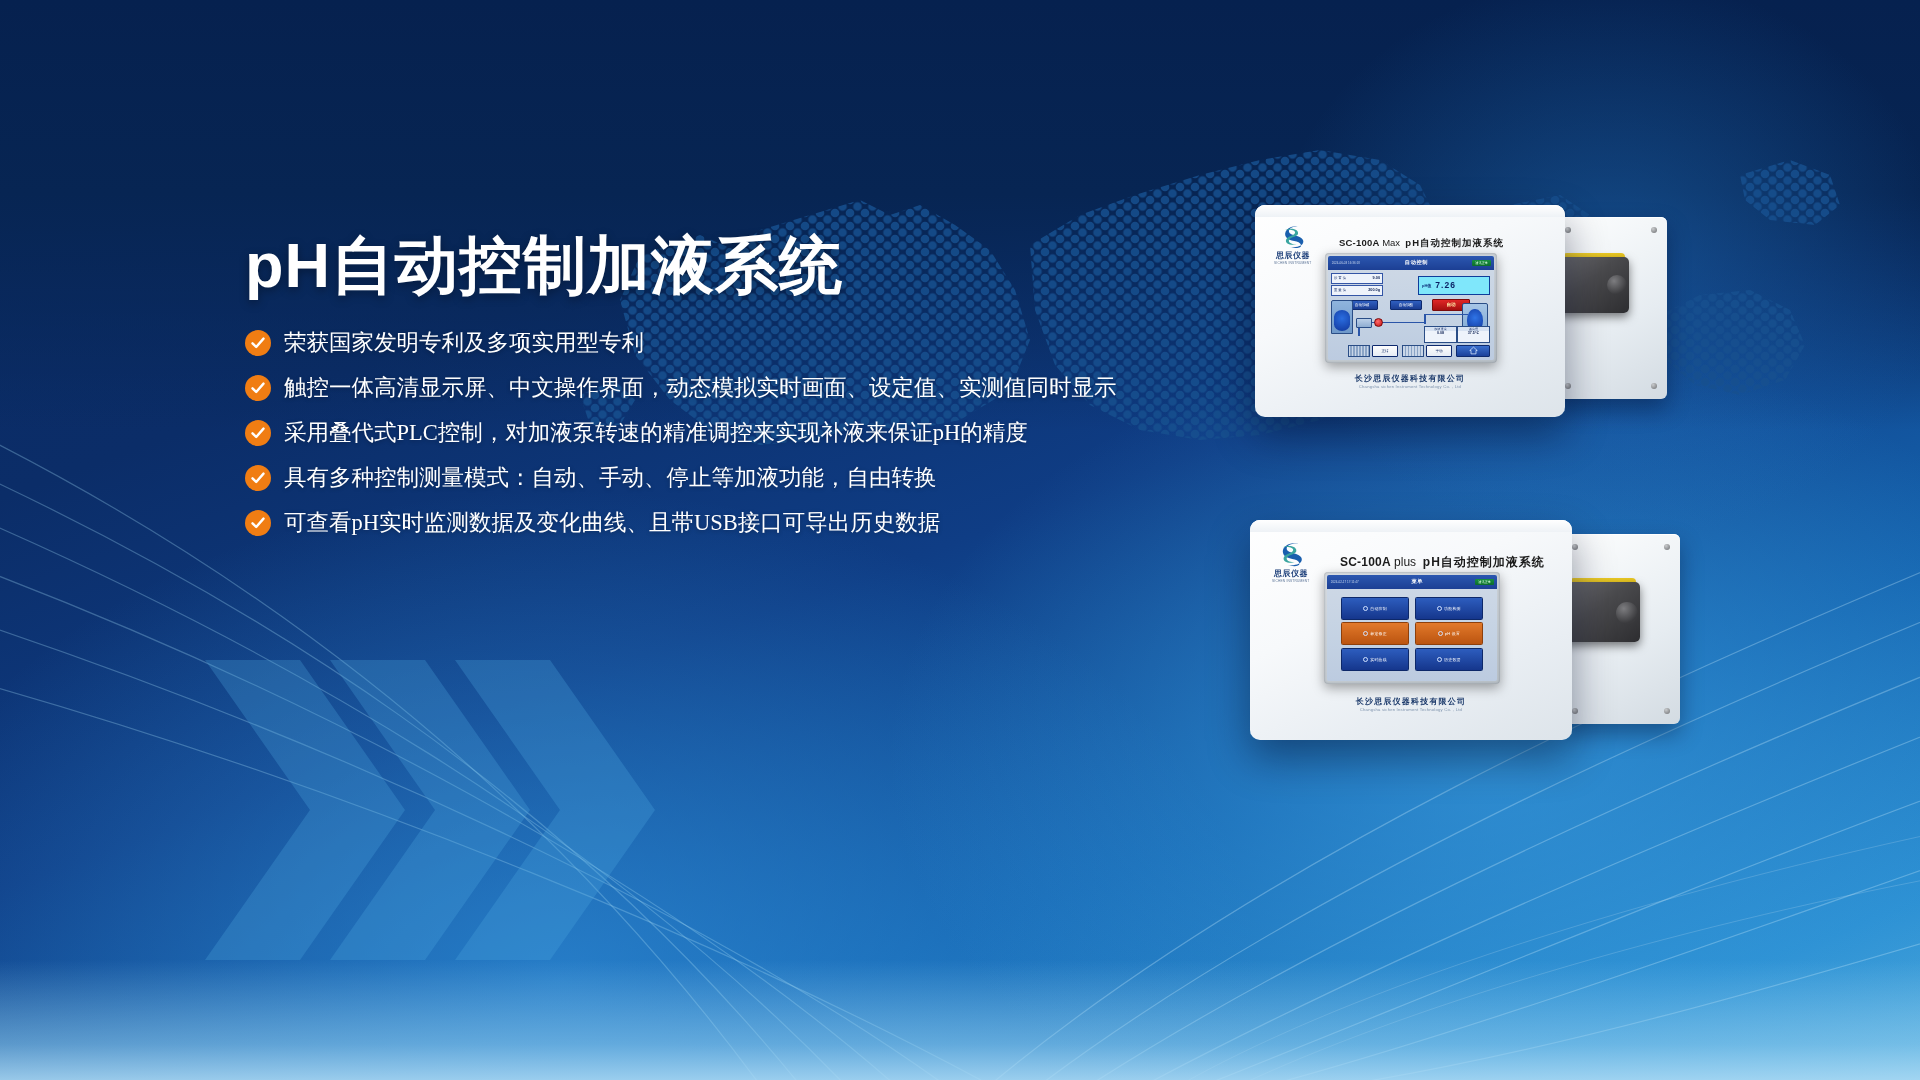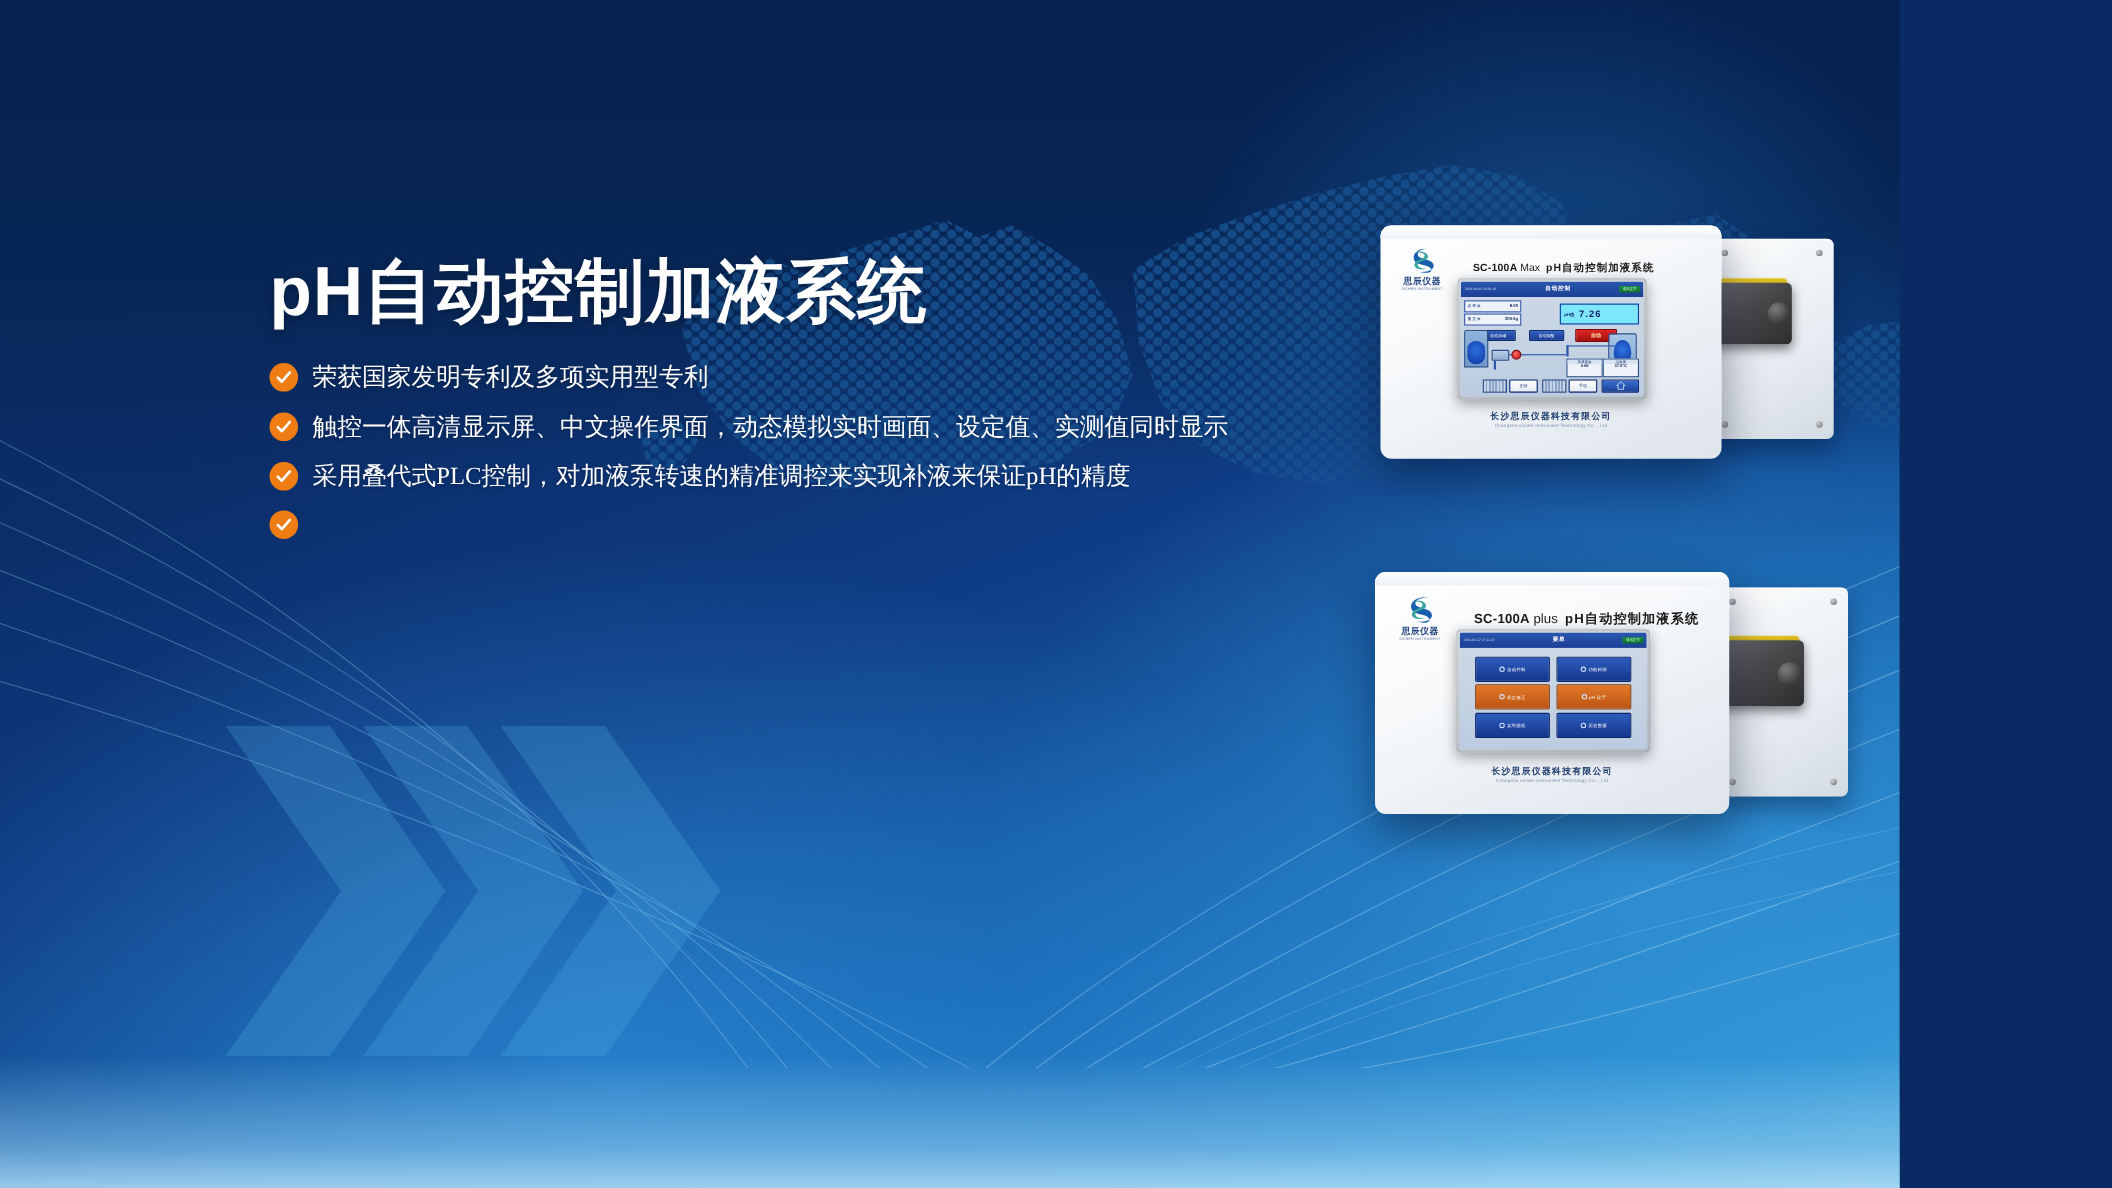--- a/index.html
+++ b/index.html
@@ -1,19 +1,19 @@
 <!DOCTYPE html>
 <html><head>
 <meta charset="utf-8">
 <style>
   * { margin:0; padding:0; box-sizing:border-box; }
   html,body { width:1920px; height:1080px; overflow:hidden; background:#0a2a63; }
   body { font-family:"Liberation Sans","DejaVu Sans",sans-serif; }
 
-  #banner { position:relative; width:1727px; height:1080px; overflow:hidden; }
+  #banner { position:relative; width:1920px; height:1080px; overflow:hidden; }
 
   
   .bg-base{ position:absolute; inset:0;
     background:
       radial-gradient(900px 620px at 1500px 760px, rgba(60,160,225,.62), rgba(60,160,225,0) 68%),
       radial-gradient(1000px 700px at 560px 980px, rgba(46,140,215,.70), rgba(46,140,215,0) 70%),
       linear-gradient(160deg,#0a2a63 0%,#0b2d68 28%,#0f3d85 50%,#1565b0 72%,#2b8fd2 90%,#52adde 100%);
   }
   .bg-topdark{ position:absolute; left:0; top:0; width:1920px; height:430px;
     background:linear-gradient(180deg,#06214f 0%,#072553 45%,rgba(10,44,100,0) 100%); }
@@ -246,22 +246,31 @@
         </span>
         <span class="btext">采用叠代式PLC控制，对加液泵转速的精准调控来实现补液来保证pH的精度</span>
       </div>
 
       <div class="bullet">
         <span class="check">
           <svg width="16" height="16" viewBox="0 0 16 16">
               <path d="M2.5 8.3 L6.2 12 L13.5 3.6" fill="none" stroke="#ffffff" stroke-width="2.4" stroke-linecap="round" stroke-linejoin="round"></path>
             </svg>
         </span>
-      </div>
-
+        <span class="btext">具有多种控制测量模式：自动、手动、停止等加液功能，自由转换</span>
+      </div>
+
+      <div class="bullet">
+        <span class="check">
+          <svg width="16" height="16" viewBox="0 0 16 16">
+              <path d="M2.5 8.3 L6.2 12 L13.5 3.6" fill="none" stroke="#ffffff" stroke-width="2.4" stroke-linecap="round" stroke-linejoin="round"></path>
+            </svg>
+        </span>
+        <span class="btext">可查看pH实时监测数据及变化曲线、且带USB接口可导出历史数据</span>
+      </div>
 
     </div>
   </div>
 
   <div class="device" style="left:1255px; top:205px; width:430px; height:265px;">
 
     <div class="dev-cyan" style="left:298px; top:22px; width:72px; height:48px;"></div>
 
     <div class="pump-plate" style="left:300px; top:12px; width:112px; height:182px;">
       <div class="pump-screw" style="left:10px; top:10px;"></div>

